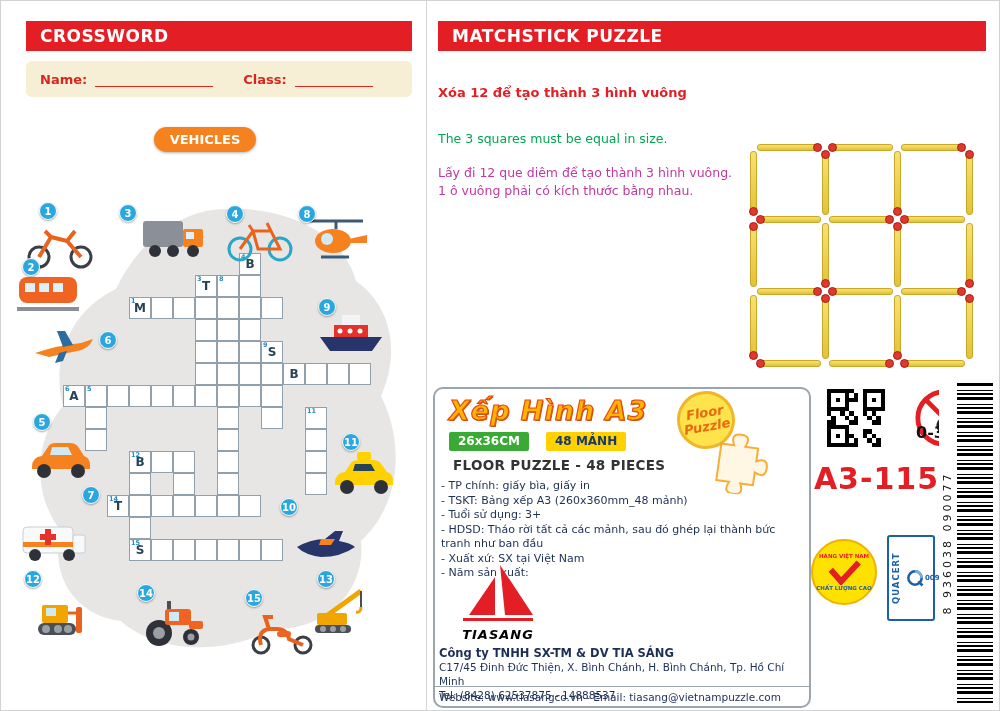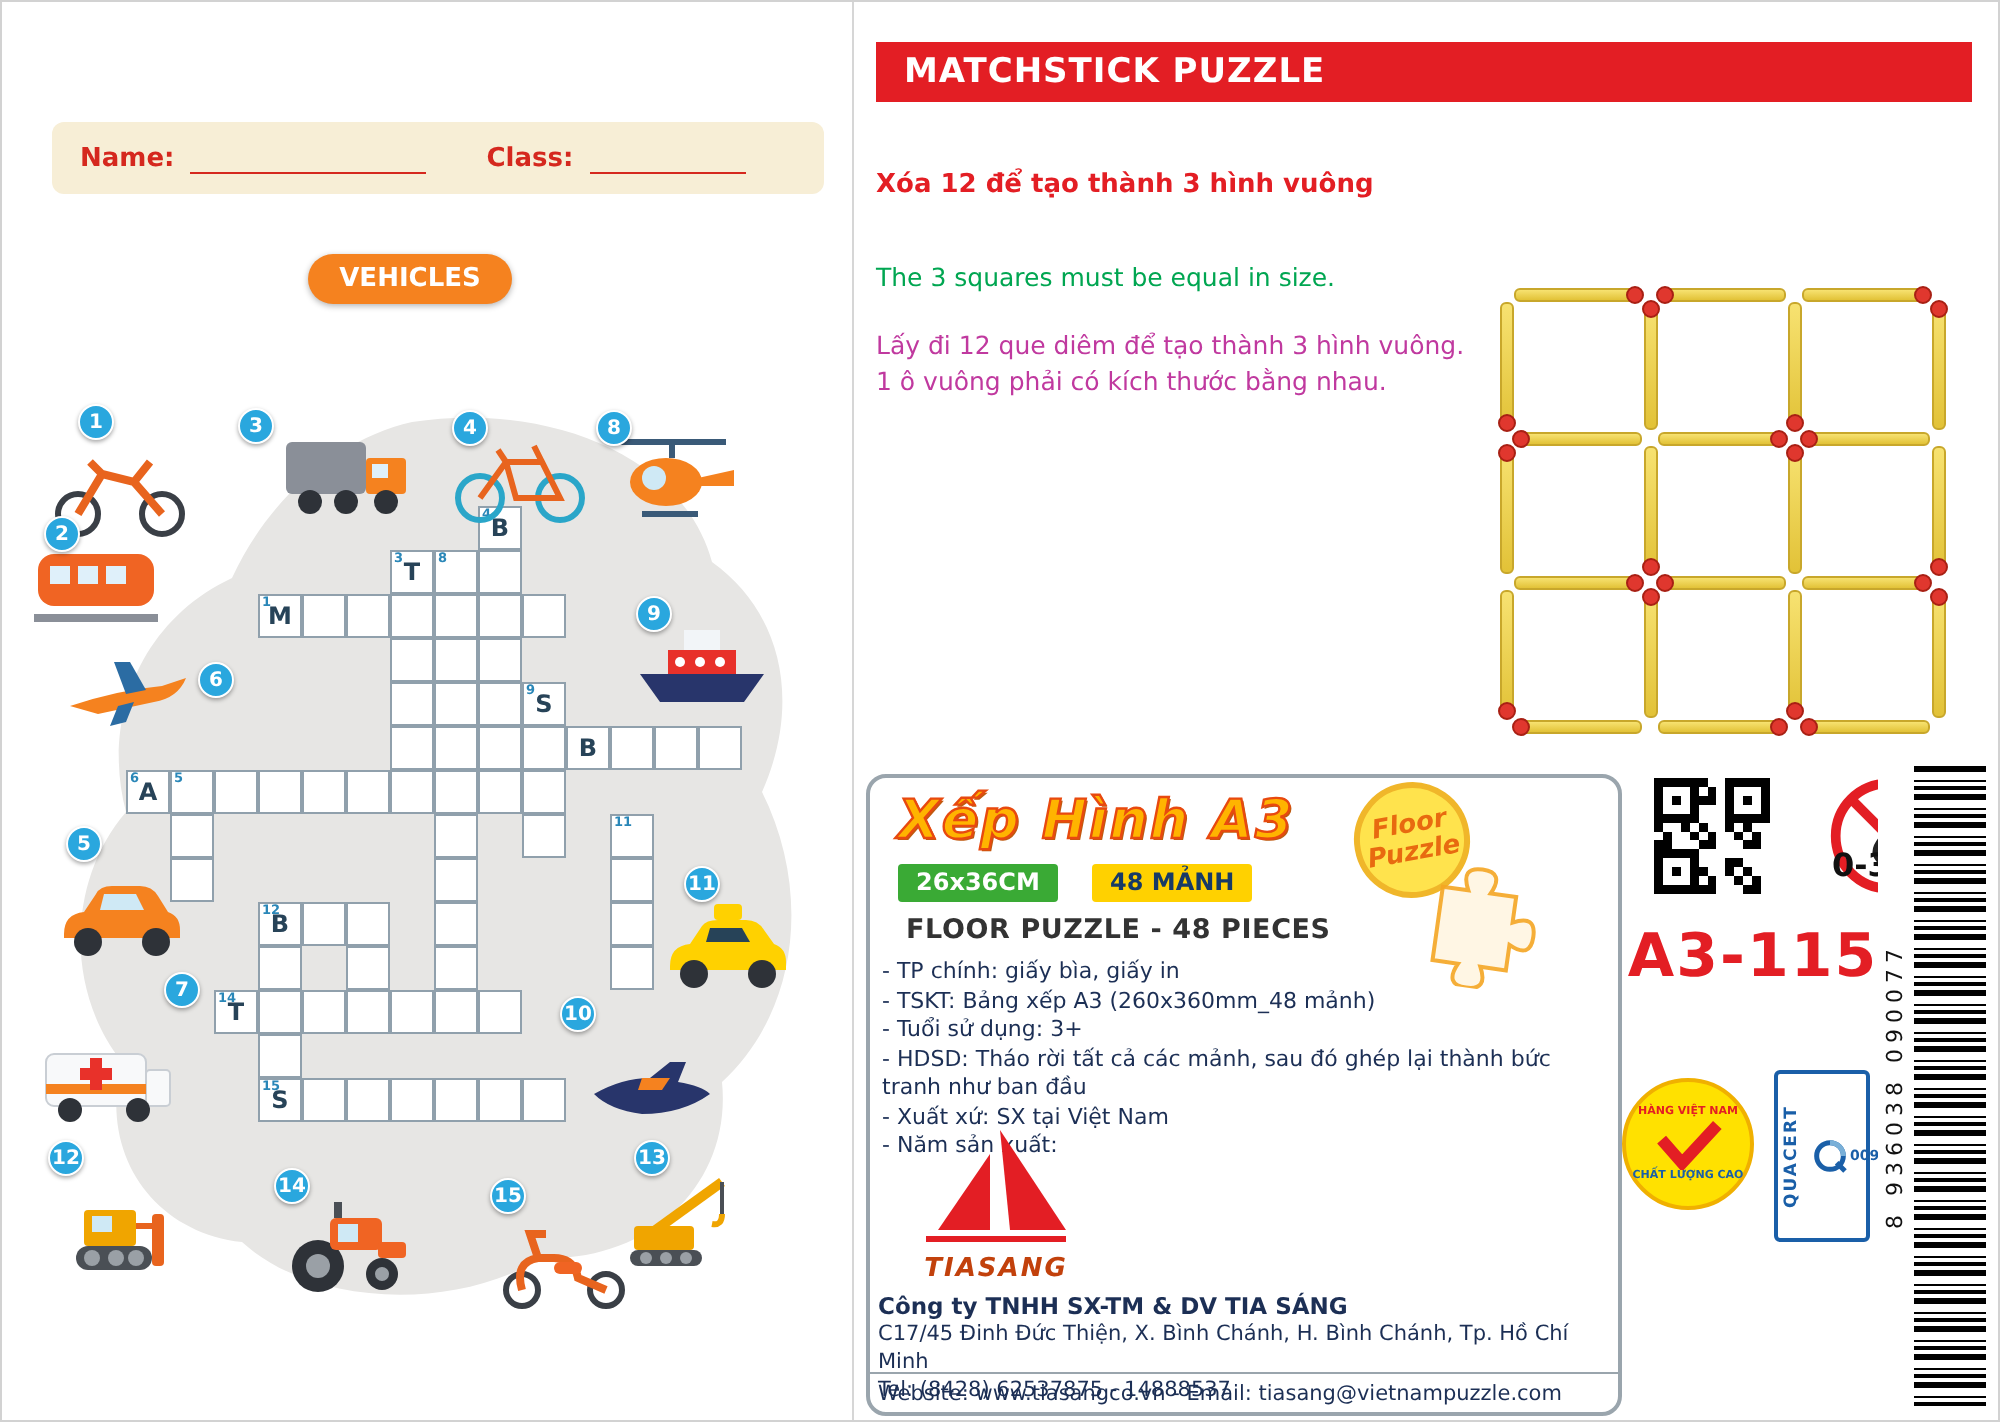--- a/index.html
+++ b/index.html
@@ -51,21 +51,21 @@
        border:3px solid #f0b62a;color:#e86a10;font-weight:bold;font-style:italic;font-size:13px;display:flex;
        align-items:center;justify-content:center;text-align:center;transform:rotate(-10deg);box-sizing:border-box;line-height:1.05;}
   .puzzle-deco{position:absolute;left:700px;top:428px;width:86px;height:66px;transform:rotate(8deg);opacity:.9;}
   .size-badge{position:absolute;left:448px;top:431px;height:19px;padding:0 9px;background:#3aaa35;color:#fff;
        font-weight:bold;font-size:12px;line-height:19px;border-radius:2px;}
   .pieces-badge{position:absolute;left:545px;top:431px;height:19px;padding:0 9px;background:#ffd100;color:#173a66;
        font-weight:bold;font-size:12px;line-height:19px;border-radius:2px;}
   .subtitle{position:absolute;left:452px;top:456px;font-size:13.5px;font-weight:bold;color:#333;letter-spacing:.3px;}
   .details{position:absolute;left:440px;top:478px;width:362px;font-size:11px;color:#1c2f55;line-height:1.32;}
   .logo{position:absolute;left:452px;top:560px;width:90px;height:84px;text-align:center;}
-  .logo-text{display:block;color:#c2410c;font-weight:bold;font-style:italic;font-size:13px;letter-spacing:1px;margin-top:-2px;}
+  .logo-text{display:block;color:#000000;font-weight:bold;font-style:italic;font-size:13px;letter-spacing:1px;margin-top:-2px;}
   .company{position:absolute;left:438px;top:645px;width:370px;font-size:10.5px;color:#1c2f55;line-height:1.32;}
   .cname{font-weight:bold;font-size:11.5px;}
   .bottom-divider{position:absolute;left:432px;top:685px;width:378px;height:1px;background:#9aa5ad;}
   .weblink{position:absolute;left:438px;top:690px;width:370px;font-size:10.5px;color:#1c2f55;}
 
   #qr{position:absolute;left:826px;top:388px;width:58px;height:58px;}
   #baby{position:absolute;left:912px;top:386px;width:62px;height:62px;}
   #baby .age{position:absolute;left:3px;bottom:7px;font-size:16px;font-weight:bold;color:#111;}
   #code{position:absolute;left:808px;top:460px;width:135px;text-align:center;font-size:30px;font-weight:bold;
        color:#e31e24;letter-spacing:1px;}
@@ -87,20 +87,21 @@
   #barcode .num{height:18px;font-size:11px;letter-spacing:3px;color:#111;text-align:center;line-height:18px;}
   #barcode .bars{flex:1;background:repeating-linear-gradient(90deg,#000 0 2px,#fff 2px 4px,#000 4px 5px,#fff 5px 9px,#000 9px 12px,#fff 12px 14px);}
 </style>
 </head>
 <body>
 
 <div id="page">
 
   <div class="vdiv"></div>
 
+  <div id="hdr-left" class="hdr">CROSSWORD</div>
 
   <div class="nameclass">
     <span>Name:</span>
     <span class="fill-line" style="width:118px"></span>
     <span style="width:14px"></span>
     <span>Class:</span>
     <span class="fill-line" style="width:78px"></span>
   </div>
 
   <div class="vehicles-badge">VEHICLES</div>

